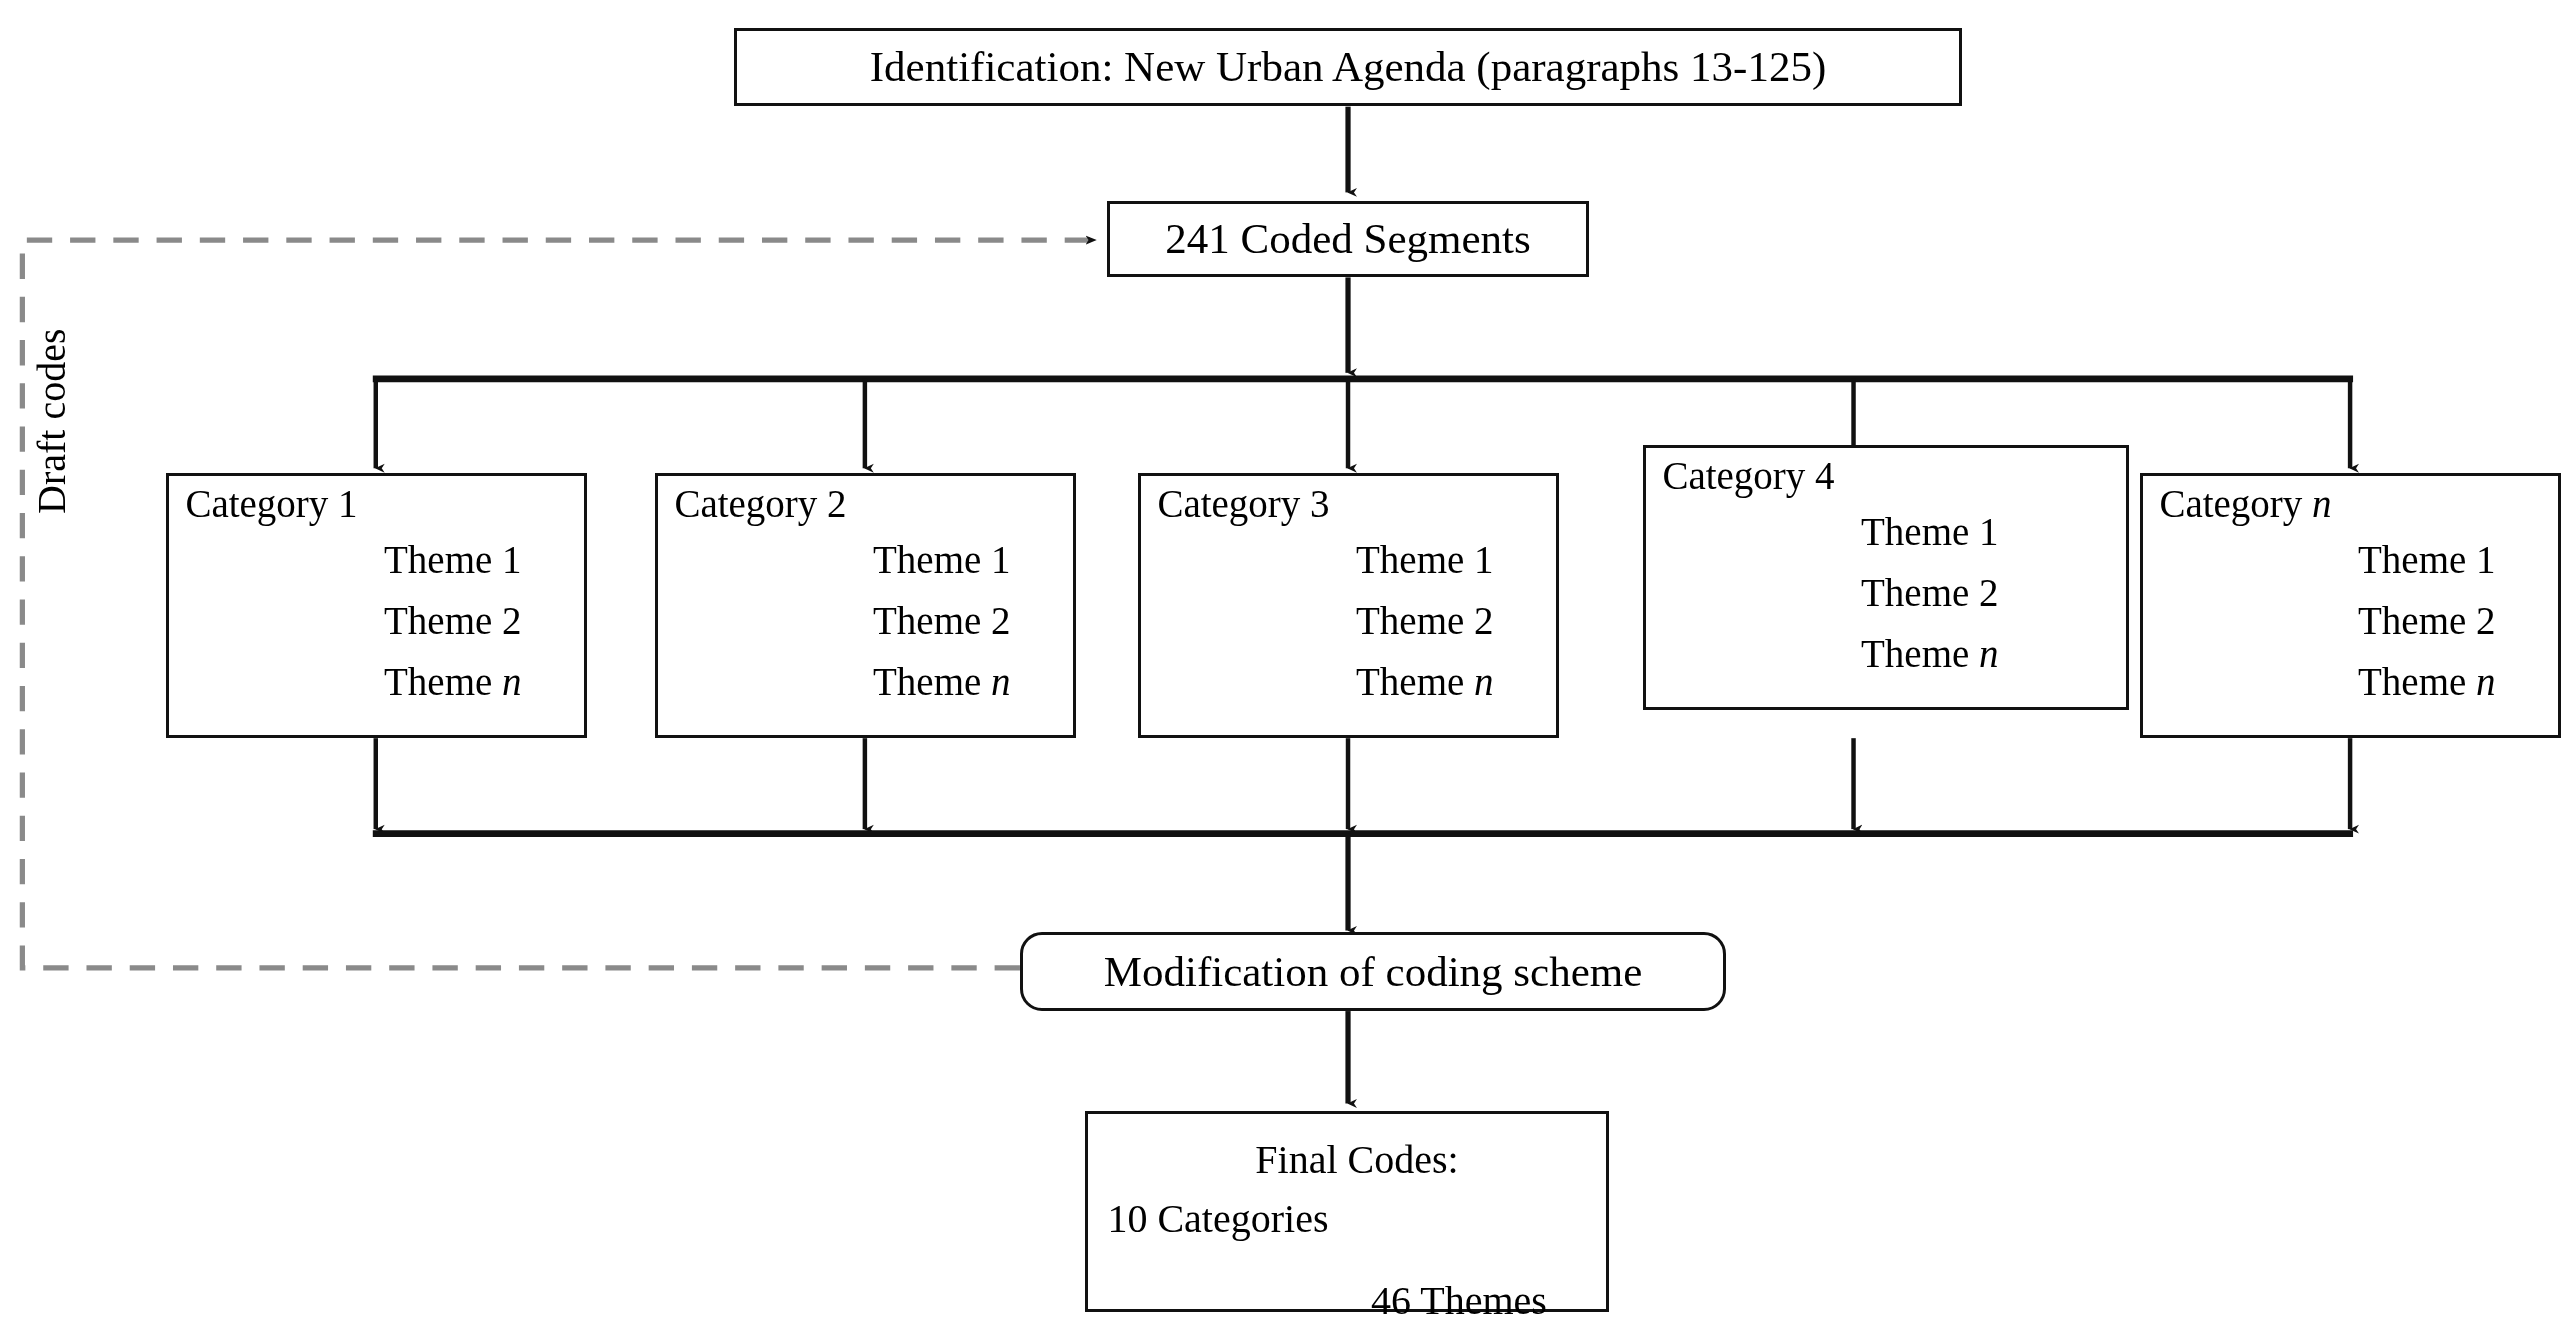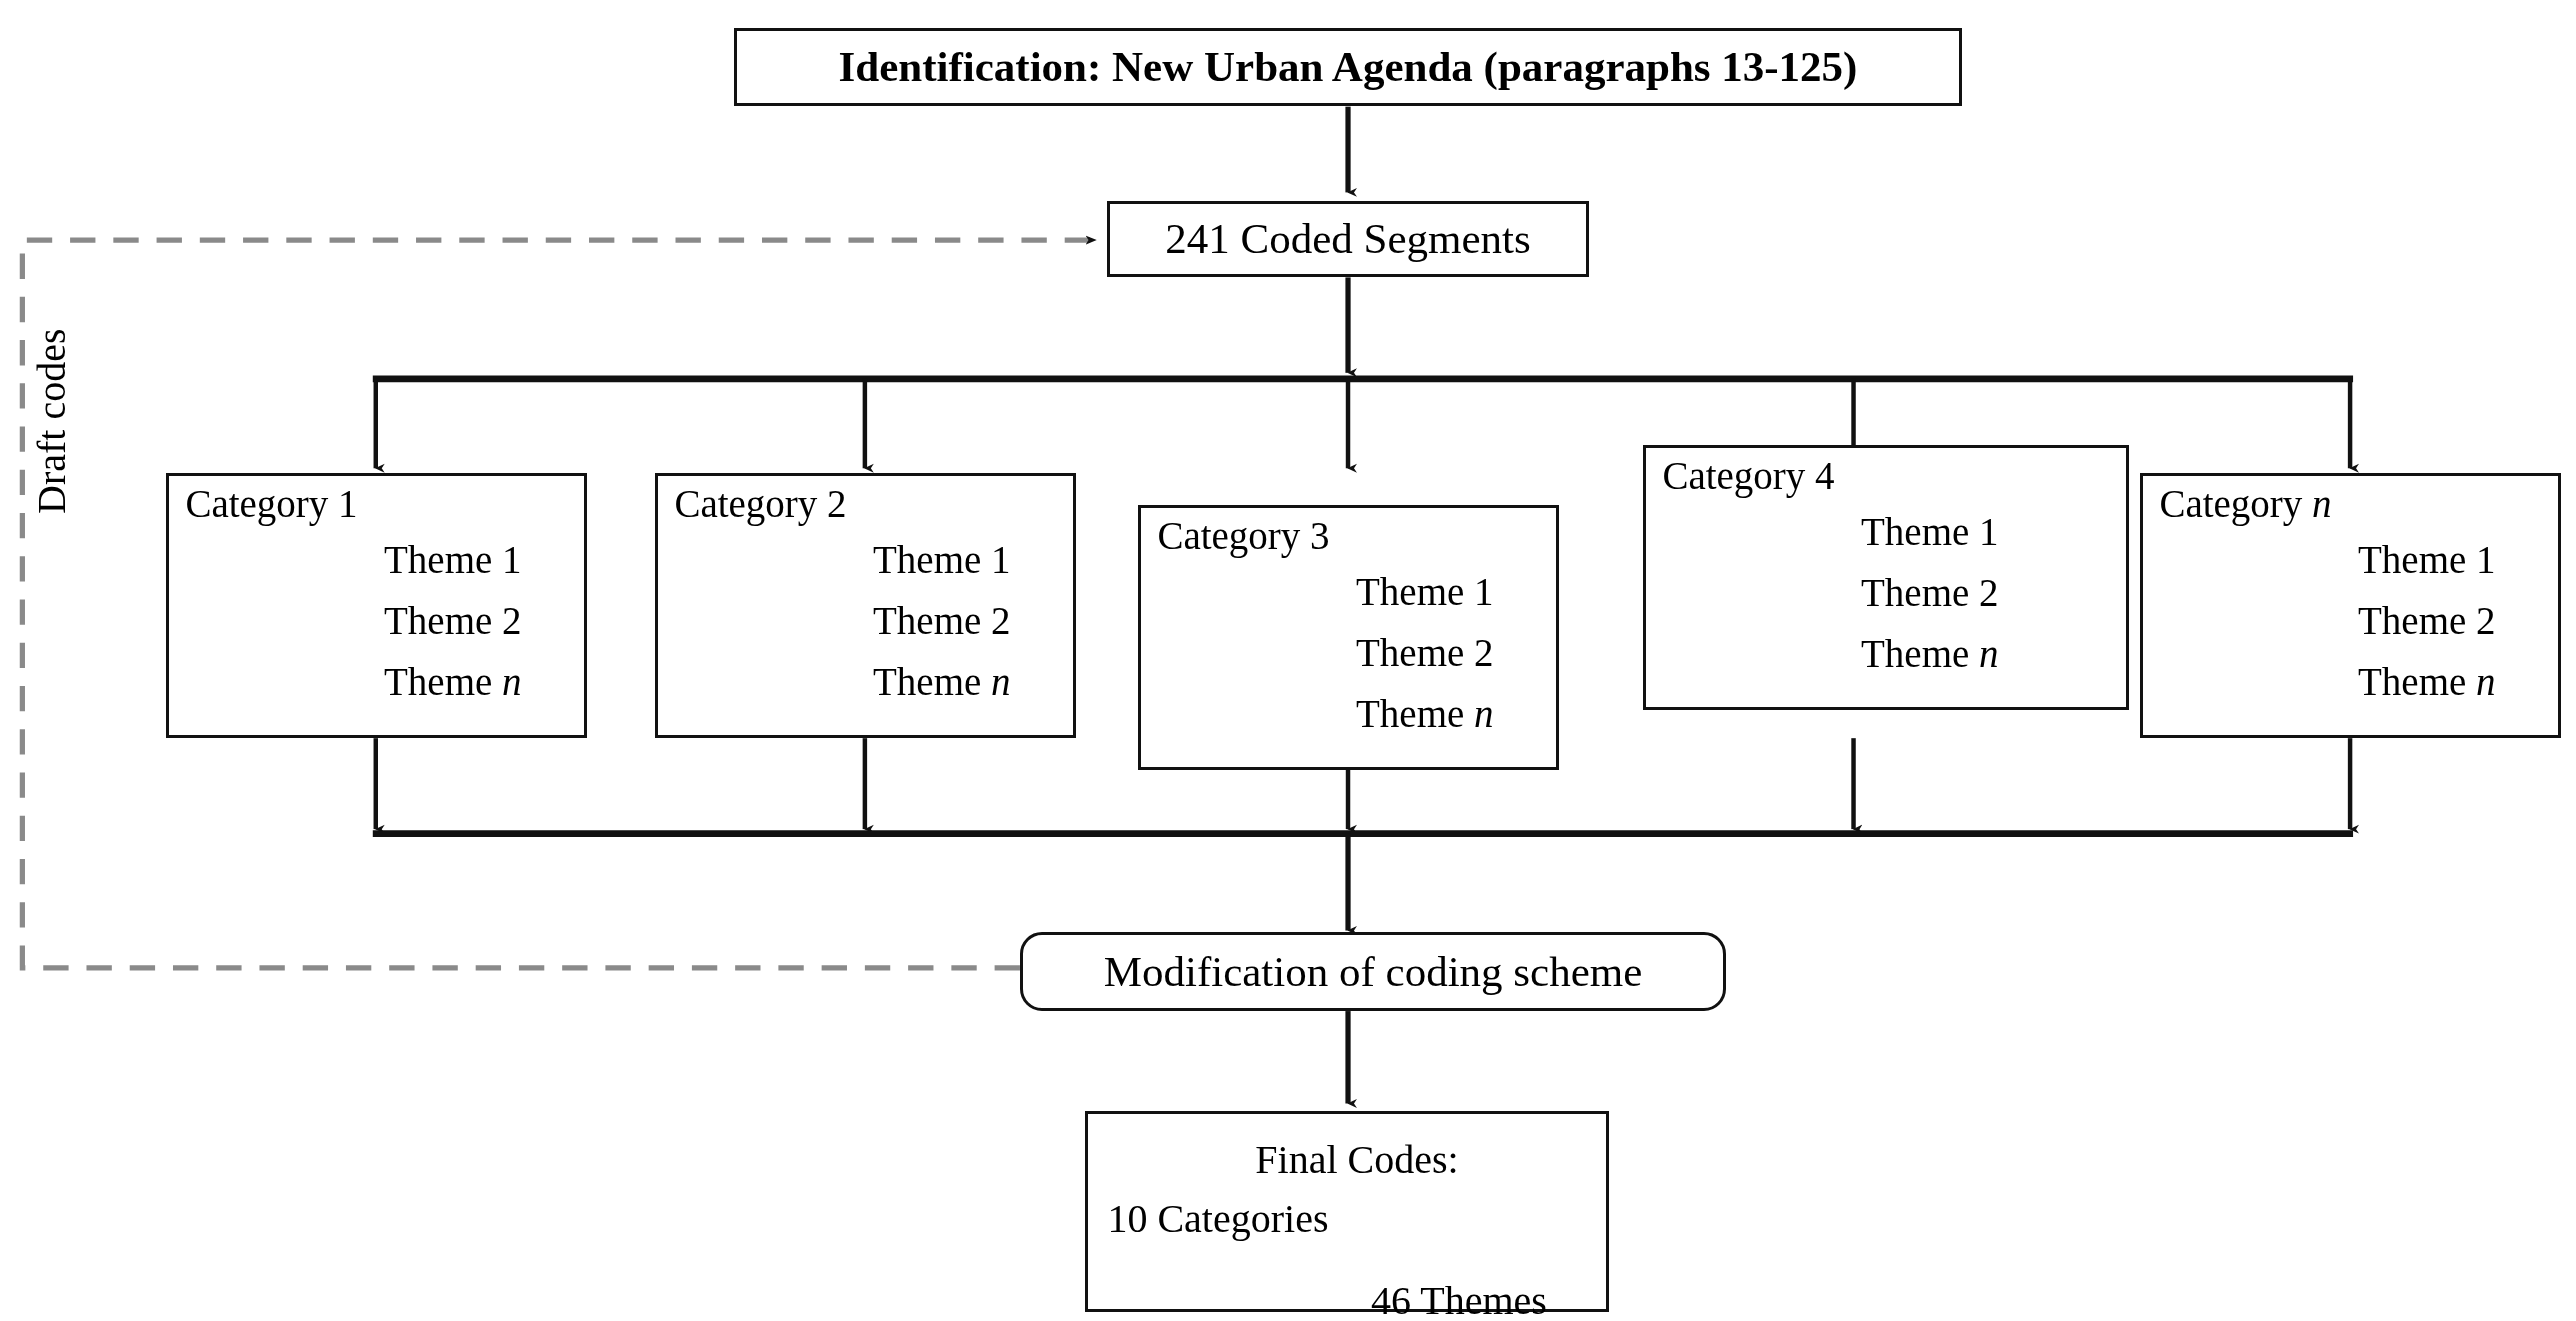--- a/index.html
+++ b/index.html
@@ -144,21 +144,21 @@
     <line x1="2269" y1="886" x2="2452" y2="886" stroke="#3a3a3a" stroke-width="7" marker-end="url(#arrowRightSm)"></line>
 
     <path d="M 2935 700 L 2935 920" fill="none" stroke="#3a3a3a" stroke-width="7"></path>
     <line x1="2935" y1="722" x2="3118" y2="722" stroke="#3a3a3a" stroke-width="7" marker-end="url(#arrowRightSm)"></line>
     <line x1="2935" y1="804" x2="3118" y2="804" stroke="#3a3a3a" stroke-width="7" marker-end="url(#arrowRightSm)"></line>
     <line x1="2935" y1="886" x2="3118" y2="886" stroke="#3a3a3a" stroke-width="7" marker-end="url(#arrowRightSm)"></line>
 
     <path d="M 1608 1590 L 1608 1700 L 1790 1700" fill="none" stroke="#1d1d1d" stroke-width="7" marker-end="url(#arrowRightSm)"></path>
   </svg>
 
-  <div class="node" style="left:734px; top:28px; width:1228px; height:78px;font-weight:bold;">
+  <div class="node" style="left:734px; top:28px; width:1228px; height:78px;">
     <span class="node-title">Identification: New Urban Agenda (paragraphs 13-125)</span>
   </div>
 
   <div class="node" style="left:1107px; top:201px; width:482px; height:76px;">
     <span class="node-title">241 Coded Segments</span>
   </div>
 
   <div class="draft-codes">Draft codes</div>
 
   <div class="cat-box" style="left:166px; top:473px; width:421px; height:265px;">
@@ -184,21 +184,21 @@
       <span>Theme </span><span>1</span>
     </div>
     <div class="theme-label theme-2" style="left:215px;">
       <span>Theme </span><span>2</span>
     </div>
     <div class="theme-label theme-3" style="left:215px;">
       <span>Theme </span><span class="ital">n</span>
     </div>
   </div>
 
-  <div class="cat-box" style="left:1138px; top:473px; width:421px; height:265px;margin-top:32px;">
+  <div class="cat-box" style="left:1138px; top:473px; width:421px; height:265px;">
     <div class="cat-label">
       <span>Category </span><span>3</span>
     </div>
     <div class="theme-label theme-1" style="left:215px;">
       <span>Theme </span><span>1</span>
     </div>
     <div class="theme-label theme-2" style="left:215px;">
       <span>Theme </span><span>2</span>
     </div>
     <div class="theme-label theme-3" style="left:215px;">

